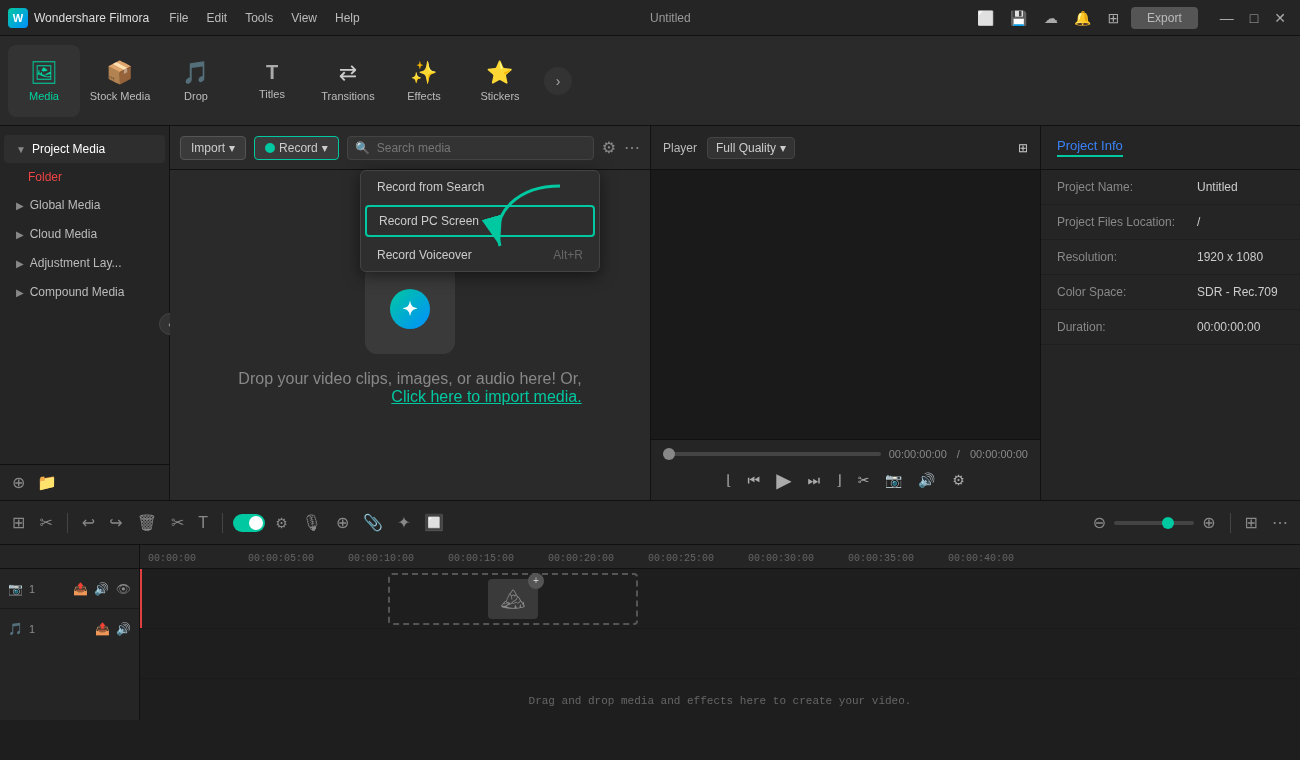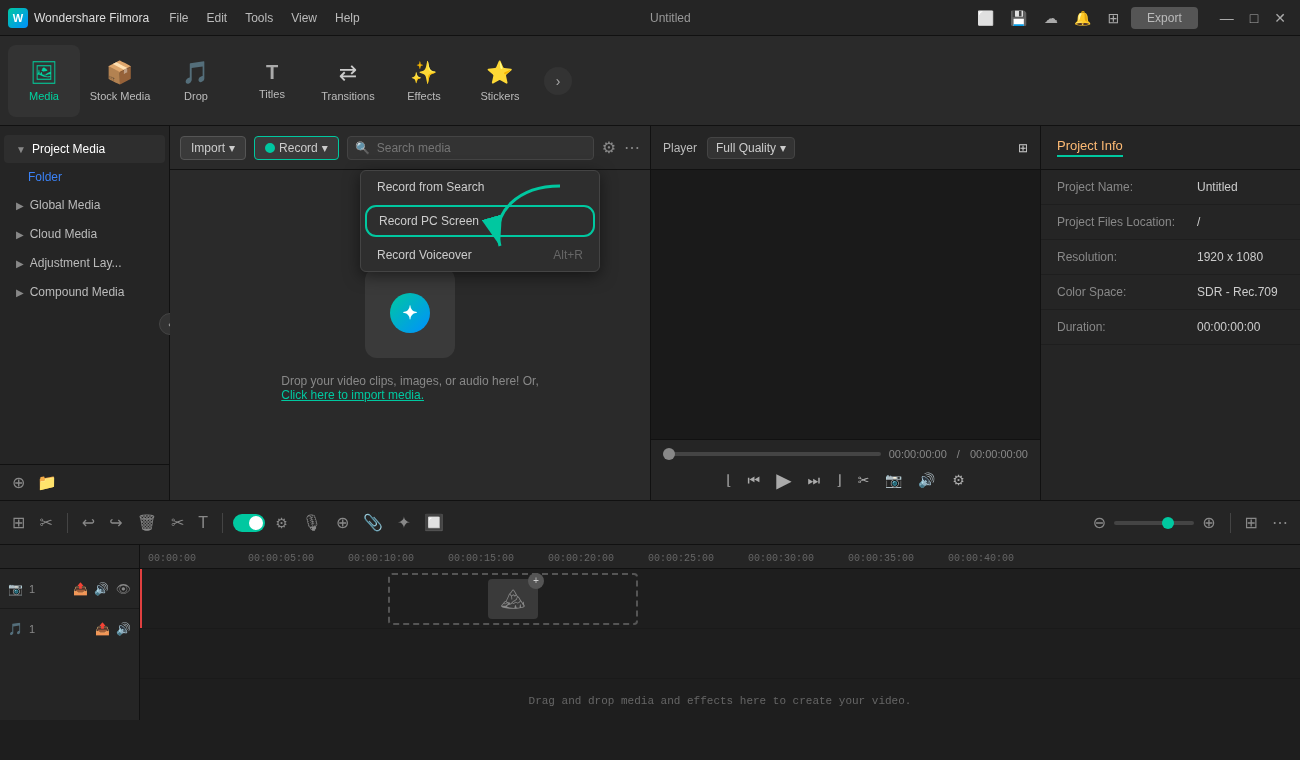--- a/index.html
+++ b/index.html
@@ -153,21 +153,21 @@
       border-radius: 4px;
       margin: 1px 4px;
     }
     .sidebar-item.active {
       background: #2e2e2e;
       color: #fff;
     }
     .sidebar-folder {
       padding: 6px 12px 6px 28px;
       cursor: pointer;
-      color: #3b82f6;
+      color: #ef4444;
       font-size: 12px;
     }
     .sidebar-bottom-icon {
       color: #888;
       font-size: 16px;
       cursor: pointer;
     }
     .sidebar-collapse {
       position: absolute;
       right: -12px;
@@ -272,21 +272,21 @@
       font-size: 12px;
       color: #ccc;
       cursor: pointer;
       display: flex;
       align-items: center;
       justify-content: space-between;
     }
     .dropdown-item.highlighted {
       background: transparent;
       border: 2px solid #00c8a0;
-      border-radius: 11px;
+      border-radius: 4px;
       margin: 2px 4px;
       padding: 7px 12px;
     }
 
     
     .media-dropzone {
       flex: 1;
       display: flex;
       flex-direction: column;
       align-items: center;
@@ -318,22 +318,22 @@
       border-radius: 50%;
       display: flex;
       align-items: center;
       justify-content: center;
       color: white;
       font-size: 18px;
       font-weight: bold;
     }
     .drop-text {
       color: #888;
-      font-size: 12px;
-      text-align: left;
+      font-size: 16px;
+      text-align: right;
     }
     .drop-link {
       color: #00c8a0;
       text-decoration: underline;
       cursor: pointer;
     }
 
     
     .player-panel {
       width: 390px;
@@ -421,21 +421,21 @@
       border-left: 1px solid #111;
     }
     .project-info-tab {
       height: 44px;
       display: flex;
       align-items: center;
       padding: 0 16px;
       border-bottom: 1px solid #111;
     }
     .project-info-tab-label {
-      color: #fdba74;
+      color: #3b82f6;
       font-size: 13px;
       font-weight: 500;
       border-bottom: 2px solid #00c8a0;
       padding-bottom: 2px;
     }
     .project-info-row {
       display: flex;
       padding: 10px 16px;
       border-bottom: 1px solid #1e1e1e;
     }

